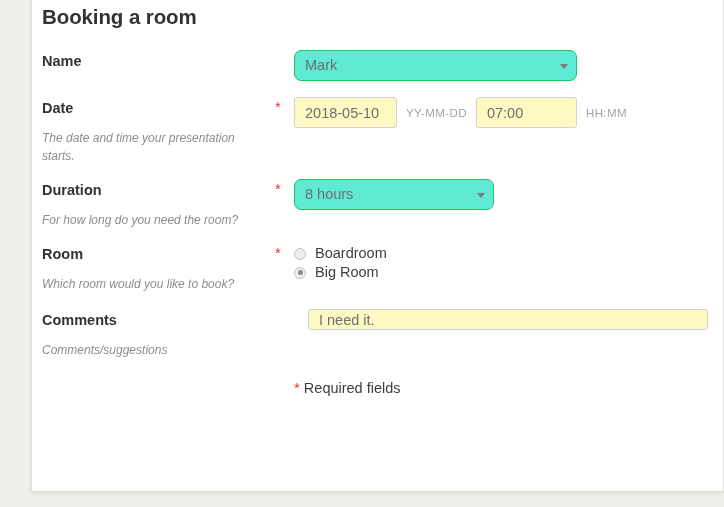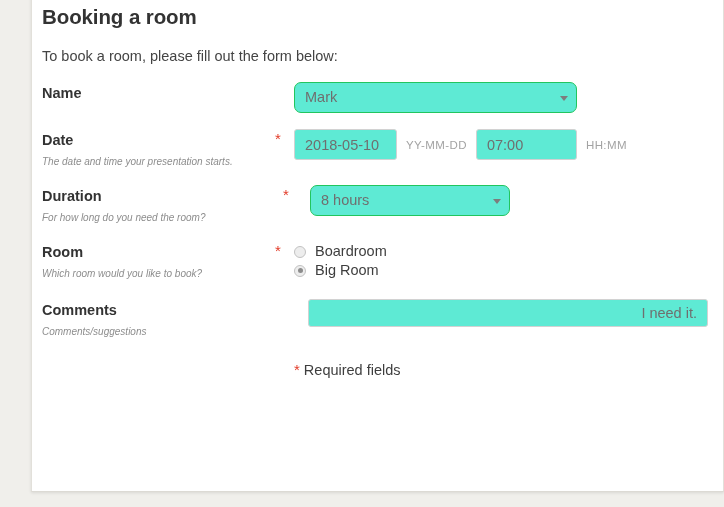--- a/index.html
+++ b/index.html
@@ -71,25 +71,25 @@
   .field-label {
     font-size: 14.5px;
     font-weight: bold;
     color: #333333;
     line-height: 18px;
     display: block;
   }
 
   .field-help {
     display: block;
-    font-size: 10px;
+    font-size: 12px;
     font-style: italic;
     color: #8d8d8d;
     line-height: 18px;
-    margin-top: 4px;
+    margin-top: 12px;
     max-width: 215px;
   }
 
   .req-col {
     width: 19px;
     flex: 0 0 19px;
     text-align: left;
     padding-top: 1px;
   }
 
@@ -102,21 +102,21 @@
 
   .control-col {
     flex: 1 1 auto;
     display: flex;
     align-items: center;
     flex-wrap: wrap;
   }
 
   
   .txt-input {
-    background: #5eead4;
+    background: #fef9c3;
     border: 1px solid #d2d2d2;
     border-radius: 3px;
     box-sizing: border-box;
     font-family: "Liberation Sans", sans-serif;
     font-size: 14.5px;
     color: #6f6f6f;
     padding: 0 10px;
     height: 31px;
     line-height: 29px;
     outline: none;
@@ -162,23 +162,22 @@
   .fmt-hint {
     font-size: 11.5px;
     color: #a3a3a3;
     letter-spacing: 0.4px;
     margin: 0 9px 0 9px;
     white-space: nowrap;
   }
 
   .comments-input {
     width: 400px;
-    height: 28px;
+    height: 21px;
     line-height: 30px;
-    text-align: right;
   }
 
   
   .radio-group { padding-top: 1px; }
   .radio-item {
     display: flex;
     align-items: center;
     height: 19px;
     margin-bottom: 0px;
   }
@@ -228,21 +227,21 @@
   .required-note {
     font-size: 14.5px;
     color: #3e3e3e;
     white-space: nowrap;
   }
   .required-note .req-star { margin-right: 4px; }
 
   
   .row-name     { margin-top: 16px; }
   .row-date     { margin-top: 16px; }
-  .row-duration { margin-top: 14px; gap: 8px; }
+  .row-duration { margin-top: 14px; }
   .row-room     { margin-top: 14px; }
   .row-comments { margin-top: 16px; gap: 7px; }
   .row-footer   { margin-top: 21px; display: flex; align-items: center; }
   .row-footer .label-col { width: 233px; flex: 0 0 233px; }
   .row-footer .req-col { width: 19px; flex: 0 0 19px; }
   .footer-controls {
     flex: 1 1 auto;
     display: flex;
     align-items: center;
     justify-content: space-between;
@@ -250,21 +249,20 @@
   }
 </style>
 </head>
 <body>
 
 <div class="page-card">
   <div class="card-inner">
 
     <h1 class="page-title">Booking a room</h1>
 
-    <p class="intro-text">To book a room, please fill out the form below:</p>
 
     <div class="form-row row-name">
       <div class="label-col">
         <span class="field-label">Name</span>
       </div>
       <div class="req-col"></div>
       <div class="control-col">
         <div class="select-wrap">
           <div class="select-box name-select">Mark</div>
           <span class="select-arrow"></span>

